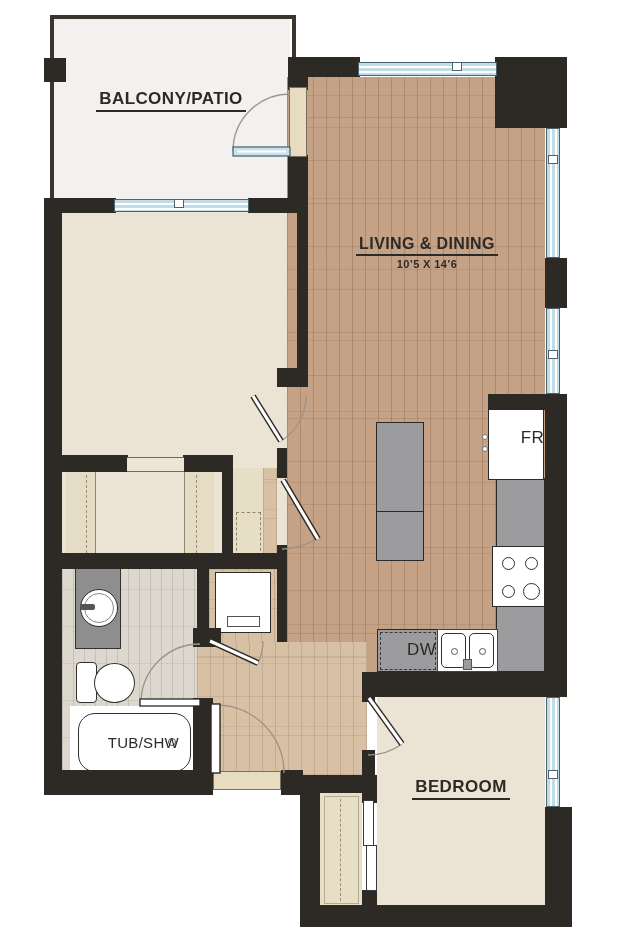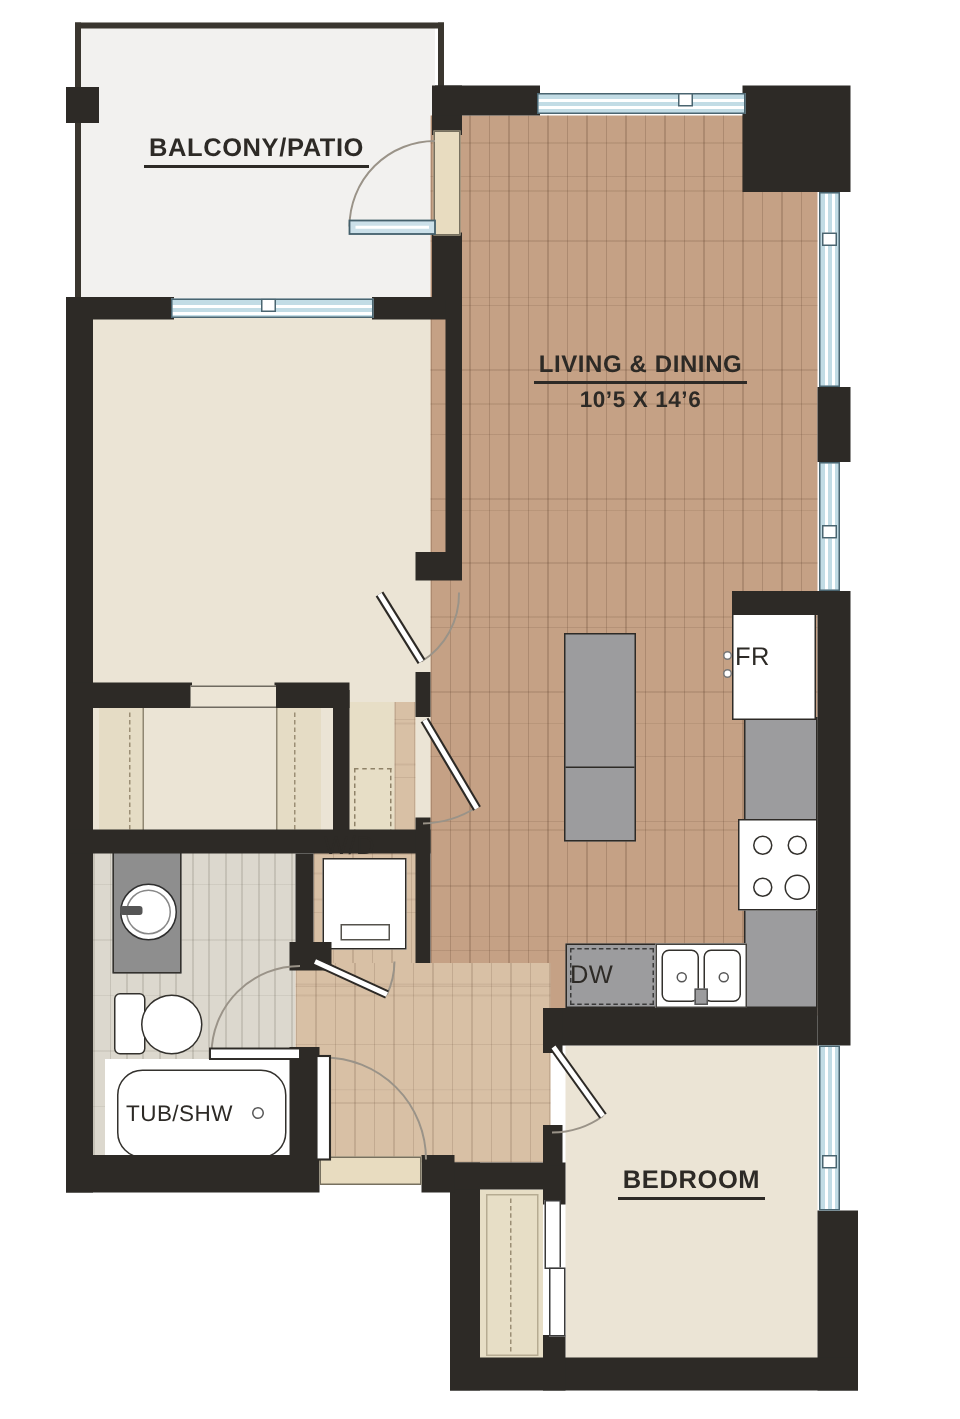--- a/index.html
+++ b/index.html
@@ -41,21 +41,21 @@
   .dot{position:absolute;background:#fff;border:1px solid #777;border-radius:50%;box-sizing:border-box}
   .rod{position:absolute;background:#e5dcc5;border-right:1px solid #8f8672;box-sizing:border-box}
   .rod-r{border-right:none;border-left:1px solid #8f8672}
   .dashline{position:absolute;border-left:1.6px dashed #9b8e75}
   .dashrect{position:absolute;border:1.4px dashed #8f8268;box-sizing:border-box}
   .slider{position:absolute;background:#fff;border:1px solid #3a3a3a;box-sizing:border-box}
   .opening{position:absolute;background:#ece5d6;border-top:1px solid #6f6a60;border-bottom:1px solid #6f6a60;box-sizing:border-box}
   .label{position:absolute;text-align:center;font-weight:bold;letter-spacing:.4px;white-space:nowrap}
   .label span{display:inline-block}
   .underlined span{border-bottom:2px solid #2d2a26;padding:0 3px 1px}
-  .fixlabel{position:absolute;text-align:left;font-weight:normal;letter-spacing:.3px;white-space:nowrap}
+  .fixlabel{position:absolute;text-align:right;font-weight:normal;letter-spacing:.3px;white-space:nowrap}
   svg{position:absolute;left:0;top:0;pointer-events:none}
 </style>
 </head>
 <body>
 
 <div id="plan">
 
   <div class="balc" style="left:50px;top:15px;width:240px;height:185px"></div>
   <div class="cream" style="left:62px;top:212px;width:246px;height:356px"></div>
   <div class="wood" style="left:287px;top:77px;width:258px;height:600px"></div>
@@ -200,21 +200,21 @@
     </g>
   </svg>
 
   <div class="label underlined" style="left:61px;top:89px;width:220px;font-size:17px">
     <span>BALCONY/PATIO</span>
   </div>
 
   <div class="label underlined" style="left:327px;top:235px;width:200px;font-size:16px">
     <span>LIVING &amp; DINING</span>
   </div>
-  <div class="label" style="left:327px;top:258px;width:200px;font-size:15px">
+  <div class="label" style="left:327px;top:258px;width:200px;font-size:11px">
     <span>10’5 X 14’6</span>
   </div>
 
 
   <div class="label underlined" style="left:381px;top:777px;width:160px;font-size:17px">
     <span>BEDROOM</span>
   </div>
 
   <div class="fixlabel" style="left:216px;top:554px;width:54px;font-size:17px">W/D</div>
   <div class="fixlabel" style="left:490px;top:428px;width:54px;font-size:17px">FR</div>

